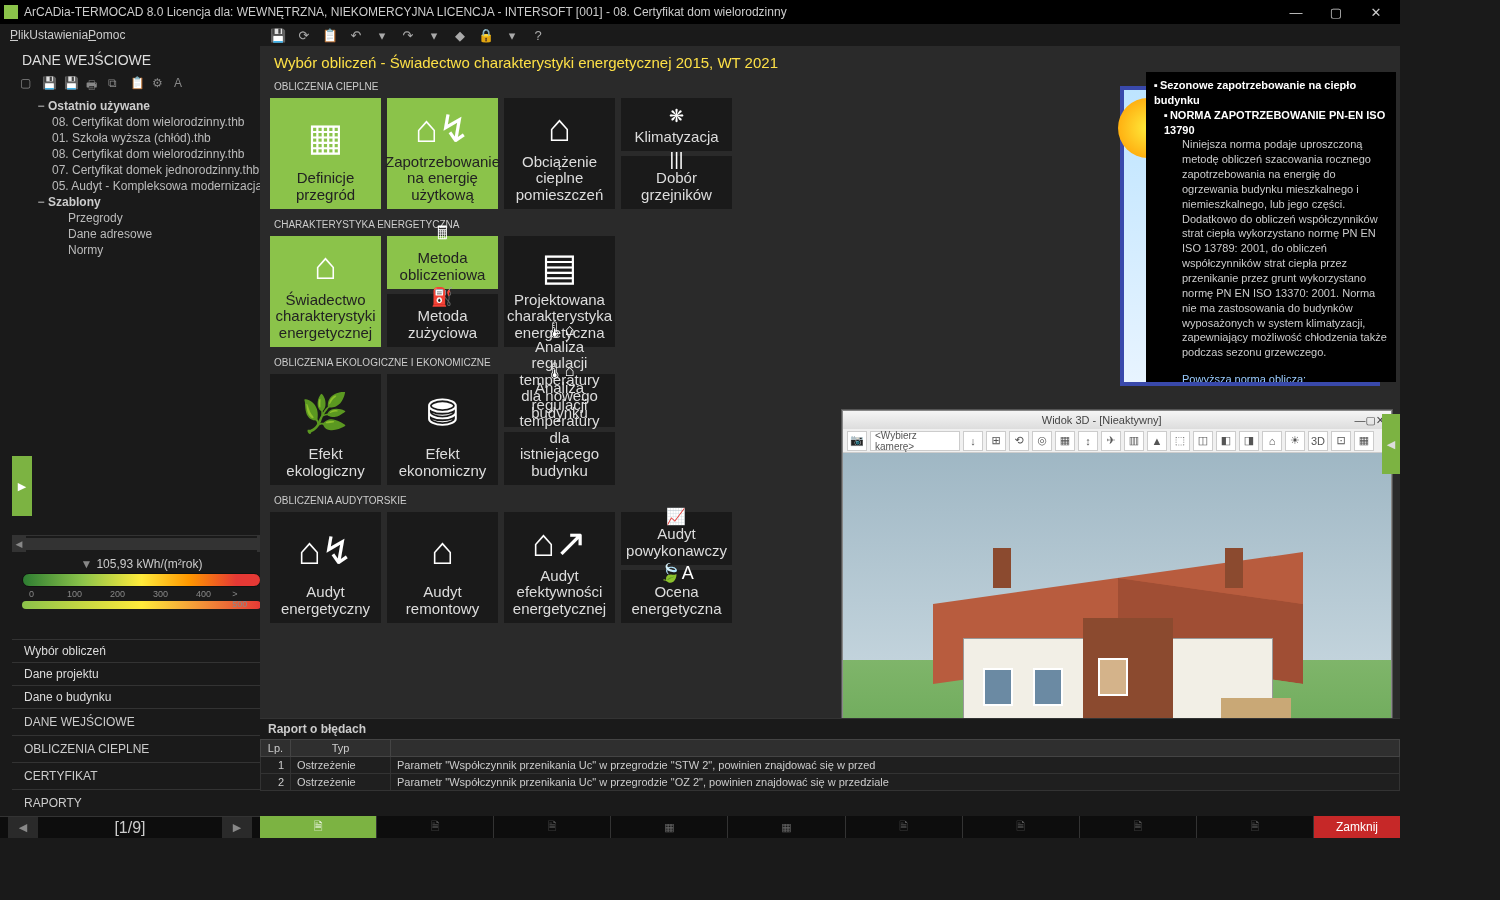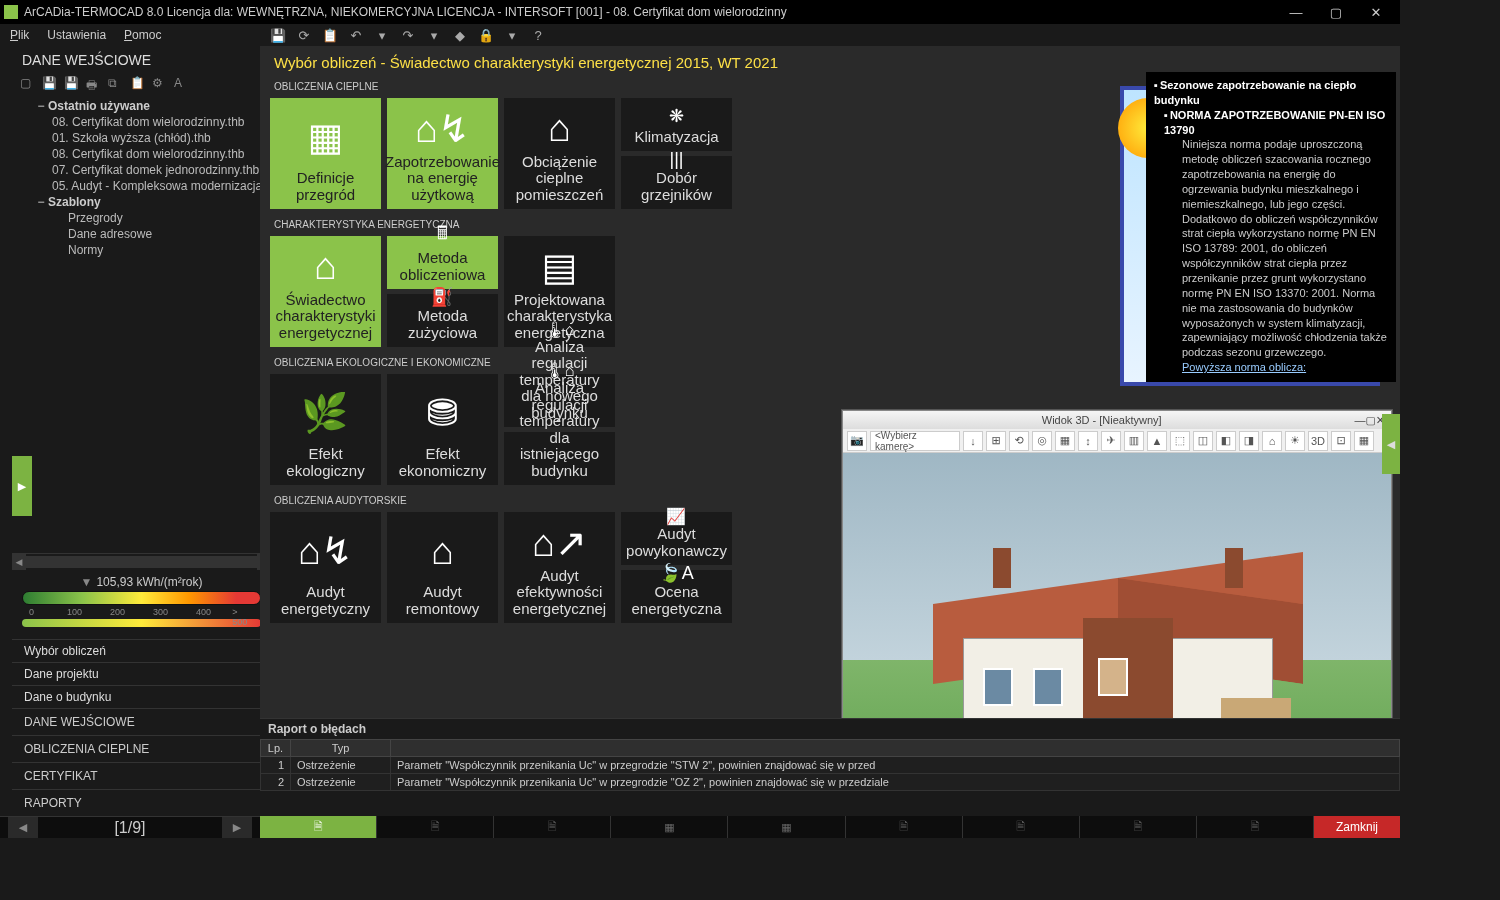--- a/index.html
+++ b/index.html
@@ -2,21 +2,21 @@
 <html><head>
 <meta charset="utf-8">
 <style>
 * { margin:0; padding:0; box-sizing:border-box; font-family: "Segoe UI", Tahoma, sans-serif; }
 body { background:#1a1a1a; color:#ddd; font-size:11px; width:1400px; height:838px; overflow:hidden; position:relative; }
 .titlebar { height:24px; background:#000; display:flex; align-items:center; padding:0 4px; }
 .titlebar .logo { width:14px; height:14px; background:#8bc34a; margin-right:6px; }
 .titlebar .title { flex:1; color:#ccc; font-size:12px; }
 .titlebar .win-btns { display:flex; }
 .titlebar .win-btns div { width:40px; height:24px; display:flex; align-items:center; justify-content:center; color:#ccc; font-size:13px; }
-.menubar { height:22px; background:#1a1a1a; display:flex; align-items:center; padding:0 10px; gap:18px; color:#ccc; font-size:12px;}
+.menubar { height:22px; background:#1a1a1a; display:flex; align-items:center; padding:0 10px; color:#ccc; font-size:12px;}
 .menubar span u { text-decoration:underline;}
 .toolbar-main { position:absolute; left:270px; top:24px; height:22px; display:flex; align-items:center; gap:10px; }
 .toolbar-main div { width:16px; height:16px; color:#aaa; font-size:13px; display:flex; align-items:center; justify-content:center; }
 .left-panel { position:absolute; left:12px; top:46px; width:260px; bottom:22px; background:#1a1a1a; border-right:1px solid #333; display:flex; flex-direction:column;}
 .lp-header { padding:6px 10px; font-size:14px; color:#ddd; }
 .lp-toolbar { display:flex; gap:6px; padding:2px 8px; }
 .lp-toolbar div { width:16px; height:16px; color:#888; font-size:12px;}
 .tree { padding:4px 0; overflow:auto; flex:0 0 auto; }
 .tree-item { padding:1px 4px 1px 18px; color:#ccc; white-space:nowrap; font-size:12px;}
 .tree-item.group { font-weight:bold; padding-left:24px;}
@@ -29,21 +29,21 @@
 .scrollbar-h .track { position:absolute; left:14px; right:14px; top:2px; height:12px; background:#333;}
 .scrollbar-h .arrow { position:absolute; width:14px; height:16px; background:#333; color:#888; display:flex; align-items:center; justify-content:center; font-size:9px;}
 .scrollbar-h .arrow.l{left:0;} .scrollbar-h .arrow.r{right:0;}
 .gauge-block{ padding:6px 10px;}
 .gauge-label { color:#ccc; font-size:12px; text-align:center; margin-bottom:2px;}
 .gauge-label::before{content:"▼"; color:#888; margin-right:4px;}
 .gauge-bar { height:14px; border-radius:7px; background:linear-gradient(to right,#2e7d32,#8bc34a 25%,#ffeb3b 50%,#ff9800 70%,#e53935 90%); border:1px solid #111;}
 .gauge-ticks { position:relative; height:10px; margin-top:2px; color:#888; font-size:9px;}
 .gauge-ticks span{position:absolute; transform:translateX(-50%);}
 .gauge-bar2 { height:8px; border-radius:4px; background:linear-gradient(to right,#8bc34a,#ffeb3b 50%,#e53935); margin-top:2px;}
-.nav-list { margin-top:6px;}
+.nav-list { margin-top:24px;}
 .nav-list div { padding:4px 12px; border-top:1px solid #333; color:#ddd; font-size:12px;}
 .nav-list div.section { text-transform:uppercase; color:#ccc; padding:6px 12px;}
 .page-nav { position:absolute; left:0; bottom:0; width:260px; height:22px; background:#0d0d0d; display:flex; align-items:center; border-top:1px solid #333;}
 .page-nav .btn { width:30px; height:22px; background:#2a2a2a; display:flex; align-items:center; justify-content:center; color:#888; margin:0 4px 0 8px;}
 .page-nav .btn.r{margin:0 8px 0 4px;}
 .page-nav .num { flex:1; text-align:center; color:#ccc; font-size:16px;}
 .main { position:absolute; left:260px; right:0; top:46px; bottom:22px; background:#2a2a2a; }
 .main-title { padding:8px 14px 4px; font-size:15px; color:#fde047;}
 .section-label { padding:6px 14px 2px; font-size:10px; color:#ccc; }
 .tiles { display:flex; gap:6px; padding:4px 10px; flex-wrap:wrap;}
@@ -295,21 +295,21 @@
     <div class="sun"></div>
     <div class="building"></div>
     <div class="thermo"></div>
     <div class="energy"></div>
   </div>
 
   <div class="help-panel">
     <div><span class="sq">▪</span><span class="h1">Sezonowe zapotrzebowanie na ciepło budynku</span></div>
     <div style="padding-left:10px;"><span class="sq">▪</span><span class="h2">NORMA ZAPOTRZEBOWANIE PN-EN ISO 13790</span></div>
     <div style="padding-left:28px;">Niniejsza norma podaje uproszczoną metodę obliczeń szacowania rocznego zapotrzebowania na energię do ogrzewania budynku mieszkalnego i niemieszkalnego, lub jego części. Dodatkowo do obliczeń współczynników strat ciepła wykorzystano normę PN EN ISO 13789: 2001, do obliczeń współczynników strat ciepła przez przenikanie przez grunt wykorzystano normę PN EN ISO 13370: 2001. Norma nie ma zastosowania do budynków wyposażonych w system klimatyzacji, zapewniający możliwość chłodzenia także podczas sezonu grzewczego.</div>
-    <div style="padding-left:28px; margin-top:0;"><span class="link">Powyższa norma oblicza:</span></div>
+    <div style="padding-left:28px; margin-top:12px;"><span class="link">Powyższa norma oblicza:</span></div>
 
   </div>
 
   <div class="viewer3d">
     <div class="vtitle">
       <span>Widok 3D - [Nieaktywny]</span>
       <div>—</div>
       <div>▢</div>
       <div>✕</div>
     </div>

